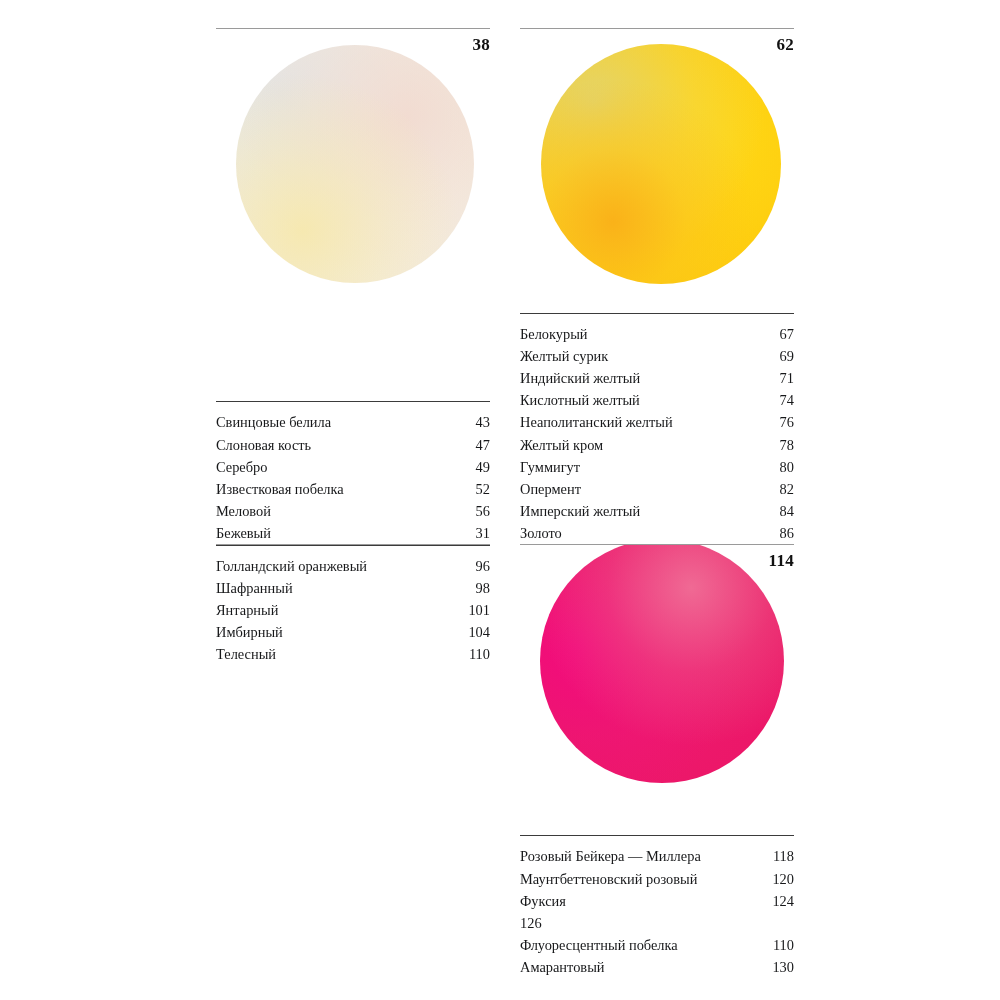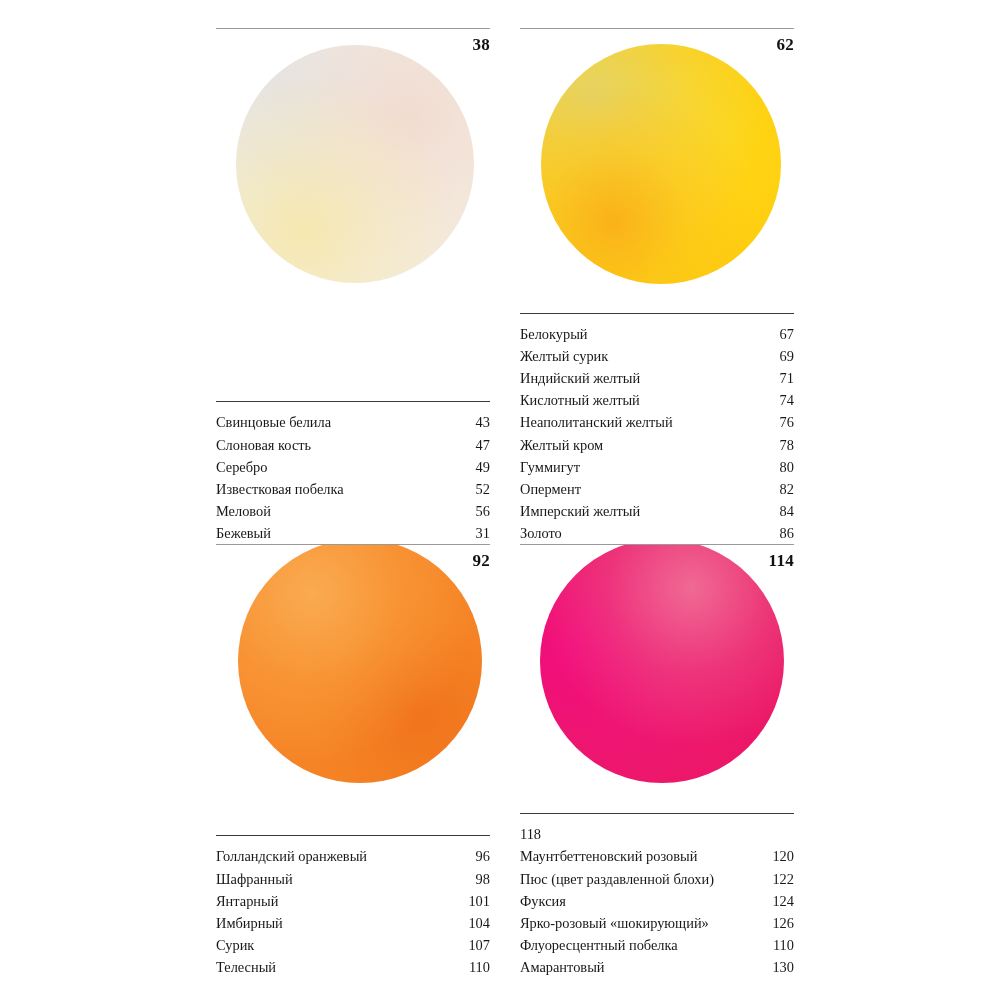--- a/index.html
+++ b/index.html
@@ -245,81 +245,69 @@
           <li>
               <span class="nm">Золото</span>
               <span class="pg">86</span>
             </li>
         </ul>
       </div>
     </div>
 
     <div class="block">
       <div class="rule-top"></div>
-      <div class="sphere-area">
-        <div class="section-number">92</div>
-        <div class="sphere s-orange"></div>
-      </div>
       <div class="list-wrap">
         <div class="rule-list"></div>
         <ul class="toc">
           <li>
               <span class="nm">Голландский оранжевый</span>
               <span class="pg">96</span>
             </li>
           <li>
               <span class="nm">Шафранный</span>
               <span class="pg">98</span>
             </li>
           <li>
               <span class="nm">Янтарный</span>
               <span class="pg">101</span>
             </li>
           <li>
               <span class="nm">Имбирный</span>
               <span class="pg">104</span>
-            </li>
-          <li>
-              <span class="nm">Сурик</span>
-              <span class="pg">107</span>
             </li>
           <li>
               <span class="nm">Телесный</span>
               <span class="pg">110</span>
             </li>
         </ul>
       </div>
     </div>
 
     <div class="block">
       <div class="rule-top"></div>
       <div class="sphere-area">
         <div class="section-number">114</div>
         <div class="sphere s-pink"></div>
       </div>
       <div class="list-wrap">
         <div class="rule-list"></div>
         <ul class="toc">
           <li>
+              <span class="nm">Розовый Бейкера — Миллера</span>
               <span class="pg">118</span>
             </li>
           <li>
               <span class="nm">Маунтбеттеновский розовый</span>
               <span class="pg">120</span>
             </li>
           <li>
-              <span class="nm">Пюс (цвет раздавленной блохи)</span>
-              <span class="pg">122</span>
-            </li>
-          <li>
               <span class="nm">Фуксия</span>
               <span class="pg">124</span>
             </li>
           <li>
-              <span class="nm">Ярко-розовый «шокирующий»</span>
               <span class="pg">126</span>
             </li>
           <li>
               <span class="nm">Флуоресцентный побелка</span>
               <span class="pg">110</span>
             </li>
           <li>
               <span class="nm">Амарантовый</span>
               <span class="pg">130</span>
             </li>

